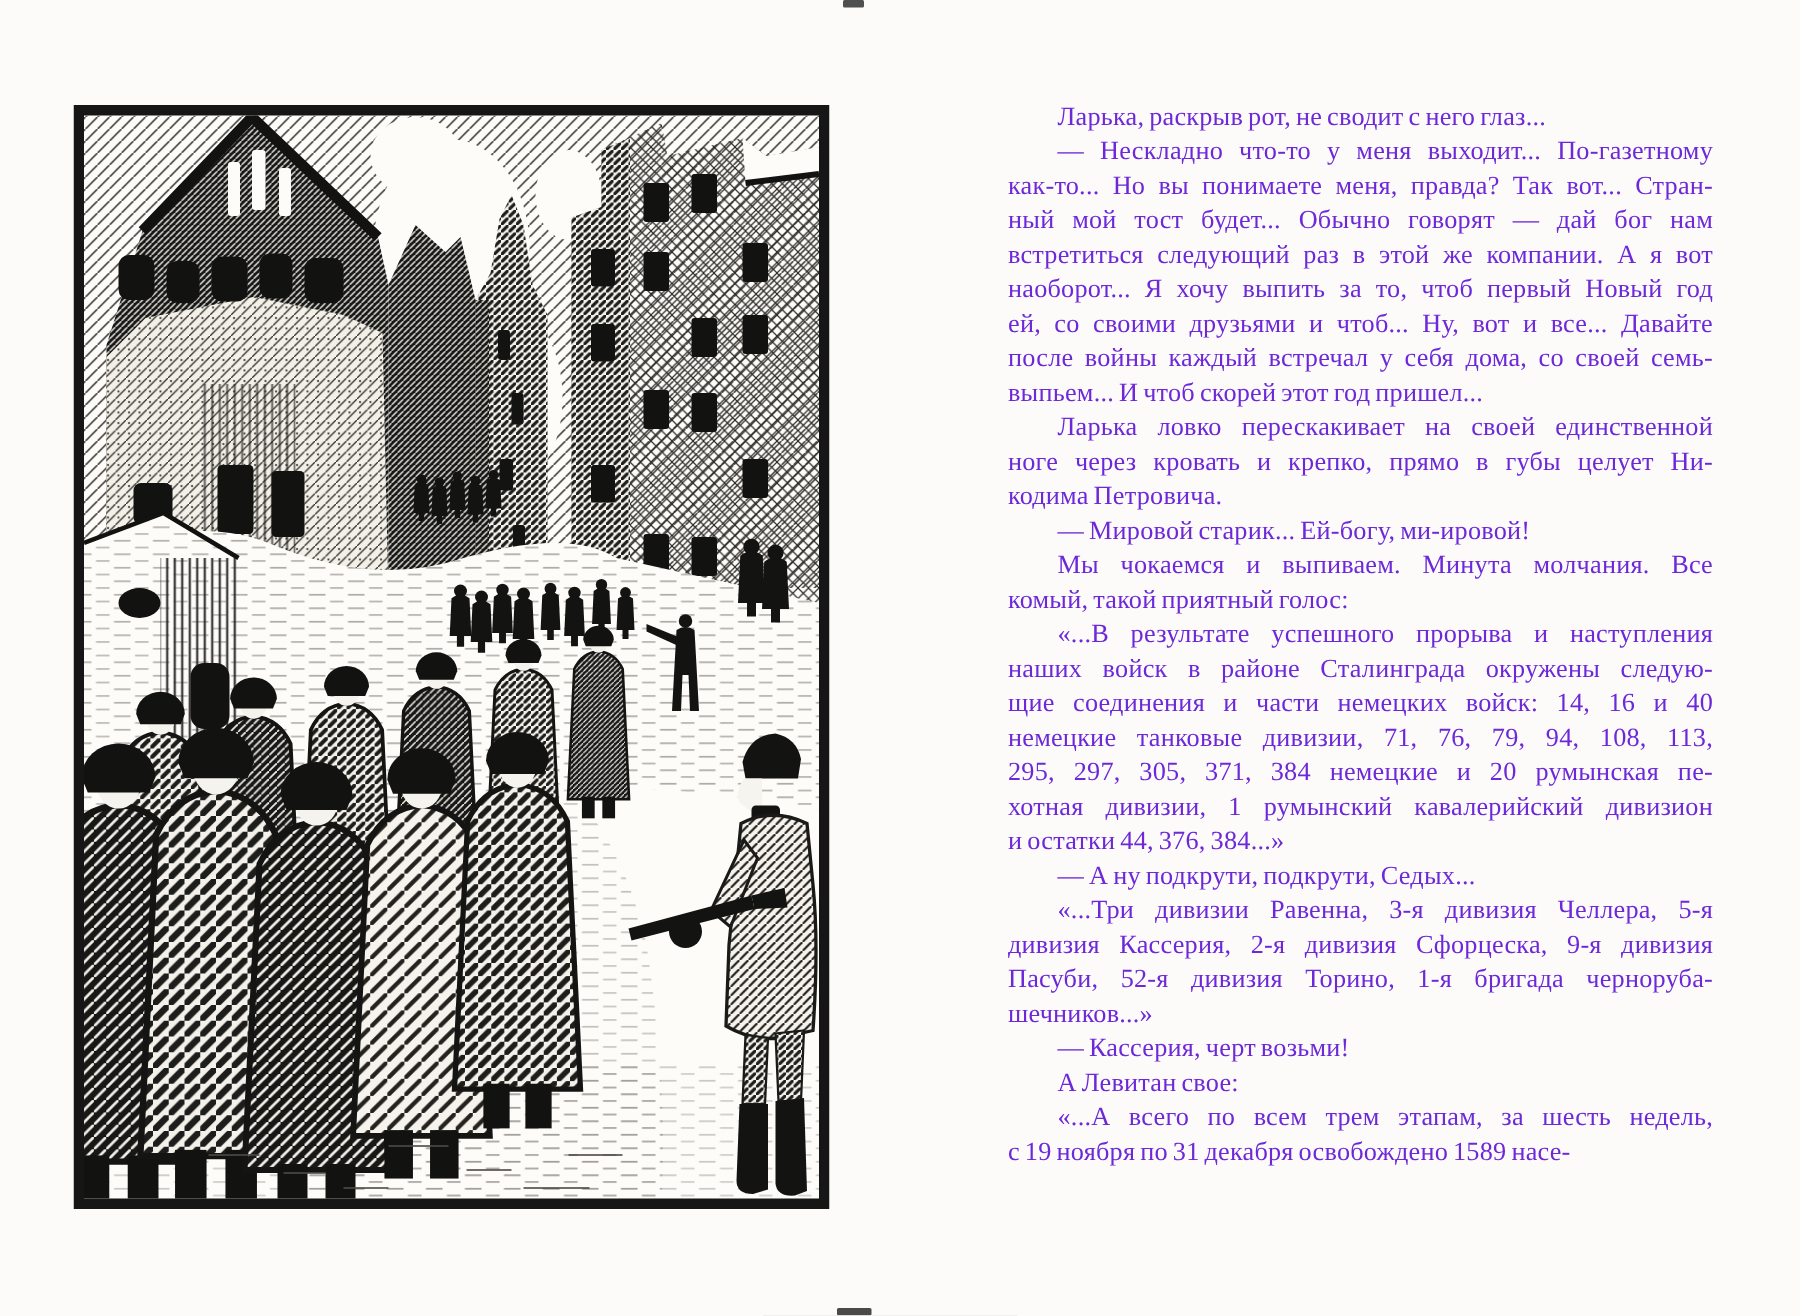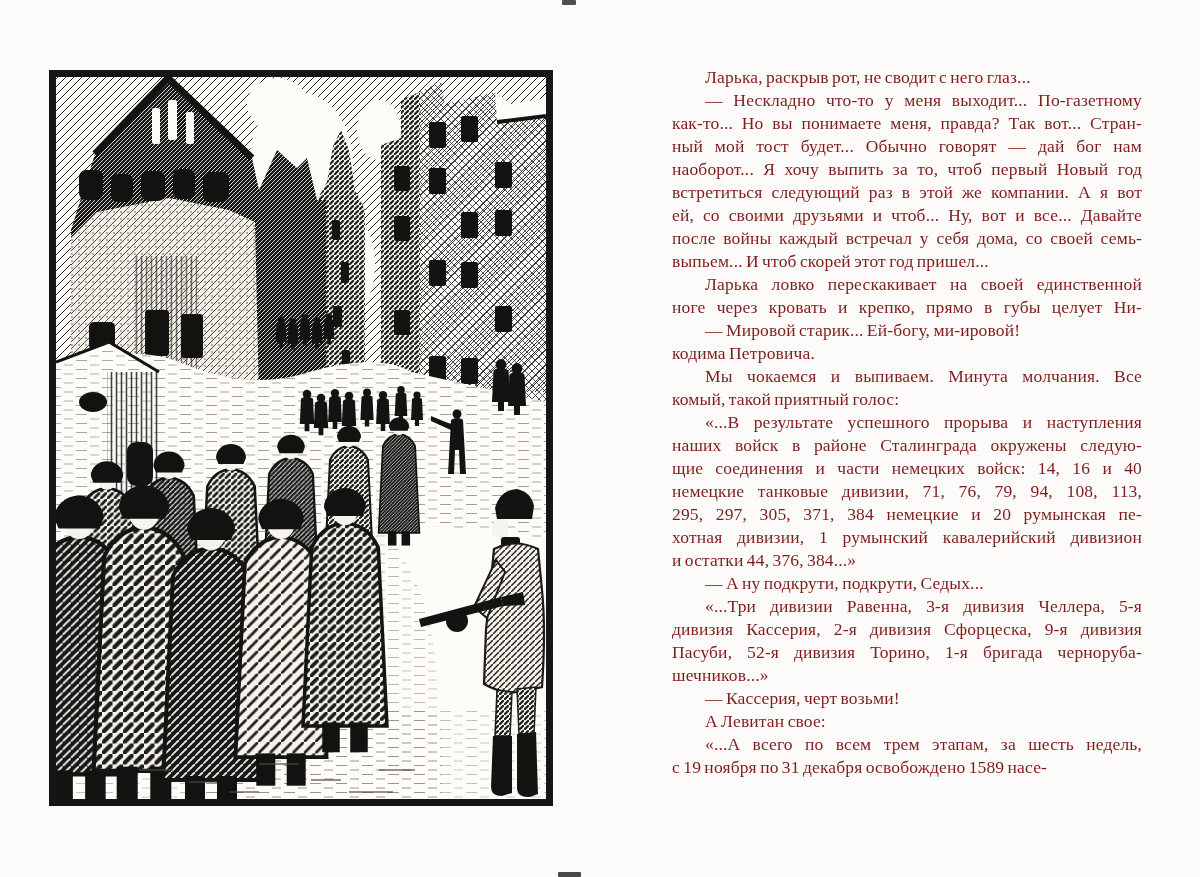--- a/index.html
+++ b/index.html
@@ -246,34 +246,34 @@
 
         <g stroke="#4e4a44" stroke-width="1.3" opacity="0.8">
           <path d="M90,700 h34 M140,712 h28 M210,694 h40 M262,710 h30 M330,700 h36 M300,722 h44 M180,722 h30"></path>
         </g>
       </g>
 
       <rect x="3.5" y="3.5" width="497" height="729" fill="none" stroke="#161616" stroke-width="7"></rect>
     </svg>
   </div>
 
-  <div class="text-column" style="color: #7f1d1d;">
+  <div class="text-column" style="color: #6d28d9;">
       <div class="line indent end">Ларька, раскрыв рот, не сводит с него глаз...</div>
       <div class="line indent">— Нескладно что-то у меня выходит... По-газетному</div>
       <div class="line">как-то... Но вы понимаете меня, правда? Так вот... Стран-</div>
       <div class="line">ный мой тост будет... Обычно говорят — дай бог нам</div>
+      <div class="line">встретиться следующий раз в этой же компании. А я вот</div>
       <div class="line">наоборот... Я хочу выпить за то, чтоб первый Новый год</div>
-      <div class="line">встретиться следующий раз в этой же компании. А я вот</div>
       <div class="line">ей, со своими друзьями и чтоб... Ну, вот и все... Давайте</div>
       <div class="line">после войны каждый встречал у себя дома, со своей семь-</div>
       <div class="line end">выпьем... И чтоб скорей этот год пришел...</div>
       <div class="line indent">Ларька ловко перескакивает на своей единственной</div>
       <div class="line">ноге через кровать и крепко, прямо в губы целует Ни-</div>
+      <div class="line end">кодима Петровича.</div>
       <div class="line indent end">— Мировой старик... Ей-богу, ми-ировой!</div>
-      <div class="line end">кодима Петровича.</div>
       <div class="line indent">Мы чокаемся и выпиваем. Минута молчания. Все</div>
       <div class="line end">комый, такой приятный голос:</div>
       <div class="line indent">«...В результате успешного прорыва и наступления</div>
       <div class="line">наших войск в районе Сталинграда окружены следую-</div>
       <div class="line">щие соединения и части немецких войск: 14, 16 и 40</div>
       <div class="line">немецкие танковые дивизии, 71, 76, 79, 94, 108, 113,</div>
       <div class="line">295, 297, 305, 371, 384 немецкие и 20 румынская пе-</div>
       <div class="line">хотная дивизии, 1 румынский кавалерийский дивизион</div>
       <div class="line end">и остатки 44, 376, 384...»</div>
       <div class="line indent end">— А ну подкрути, подкрути, Седых...</div>

